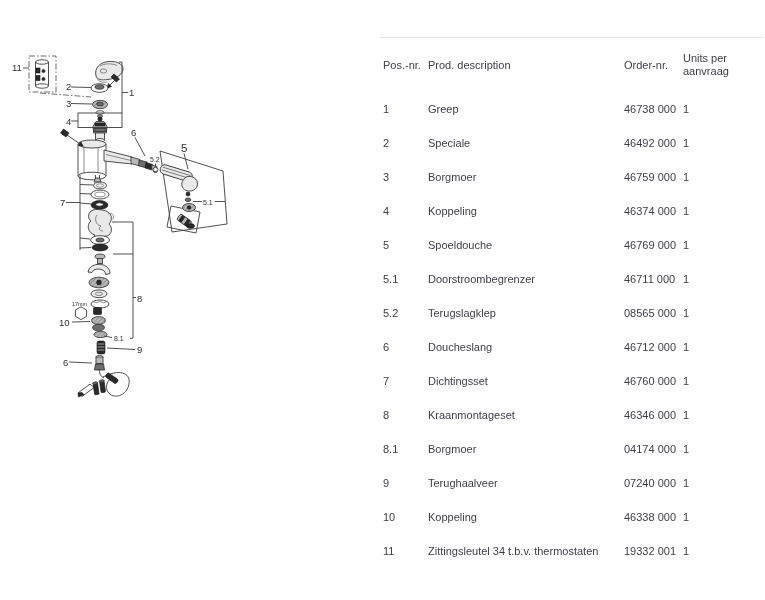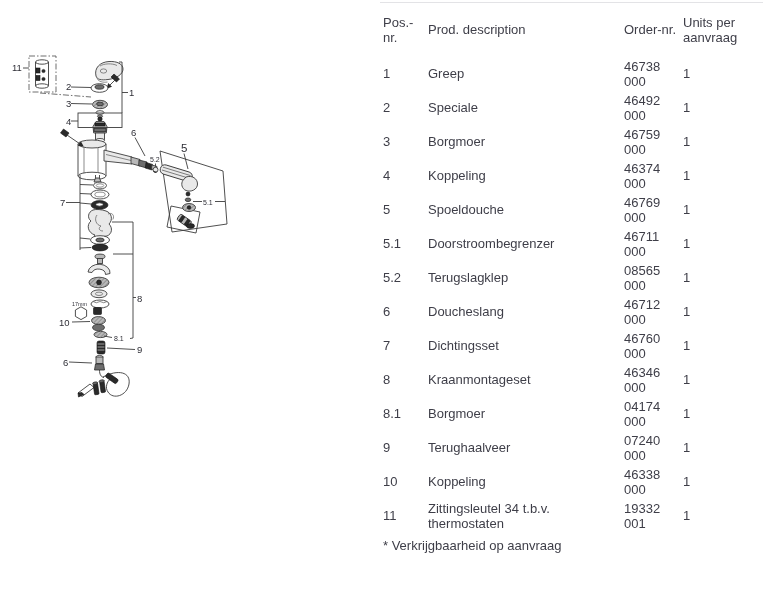--- a/index.html
+++ b/index.html
@@ -4,21 +4,21 @@
 <style>
   html,body { margin:0; padding:0; background:#ffffff; }
   body { width:765px; height:600px; font-family:"Liberation Sans", sans-serif; }
   .page { position:relative; width:765px; height:600px; overflow:hidden; background:#fff; }
 
   .diagram { position:absolute; left:0; top:0; width:380px; height:600px; }
   .diagram svg { display:block; }
 
   .table-wrap { position:absolute; left:380px; top:2px; width:385px; color:#3e3e48; }
   table.parts { border-collapse:collapse; table-layout:fixed; width:383px;
-                border-top:1px solid #e3e3e6; font-size:13px; line-height:1.18; color:#3e3e48; }
+                border-top:1px solid #e3e3e6; font-size:11px; line-height:1.18; color:#3e3e48;margin-top:35px; }
   table.parts th { font-weight:normal; text-align:left; vertical-align:middle;
                    height:54px; padding:0 4px 0 3px; }
   table.parts td { text-align:left; vertical-align:middle; height:34px; padding:0 4px 0 3px; }
   tr.section td { padding-top:16px; height:28px; }
   .footnote { margin-top:5px; padding-left:3px; font-size:13px; color:#3e3e48; }
 
   
   .ln   { stroke:#3c3c3c; stroke-width:0.9; fill:none; }
   .lnth { stroke:#5a5a5a; stroke-width:0.7; fill:none; }
   .dashdot { stroke:#4a4a4a; stroke-width:0.8; fill:none; stroke-dasharray:6 2 1.5 2; }
@@ -366,16 +366,15 @@
             <td>1</td>
           </tr>
           <tr>
             <td>11</td>
             <td>Zittingsleutel 34 t.b.v. thermostaten</td>
             <td>19332 001</td>
             <td>1</td>
           </tr>
         </tbody>
     </table>
-    <div class="footnote">* Verkrijgbaarheid op aanvraag</div>
   </div>
 
 </div>
 
 </body></html>

